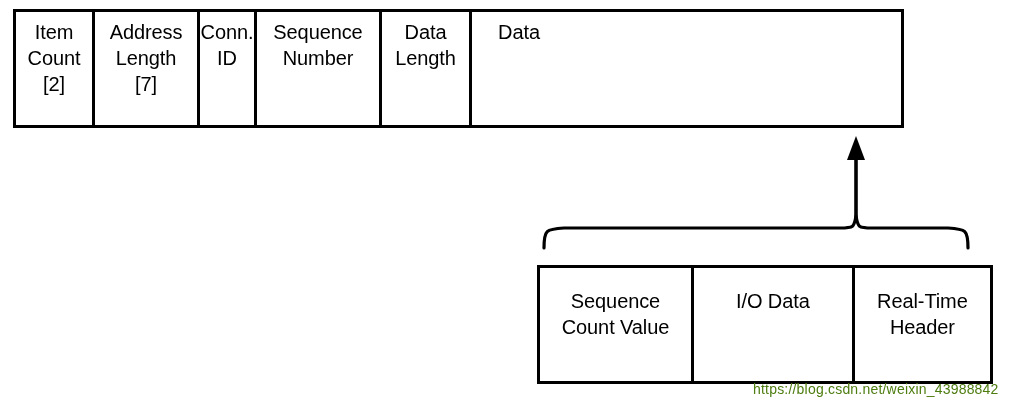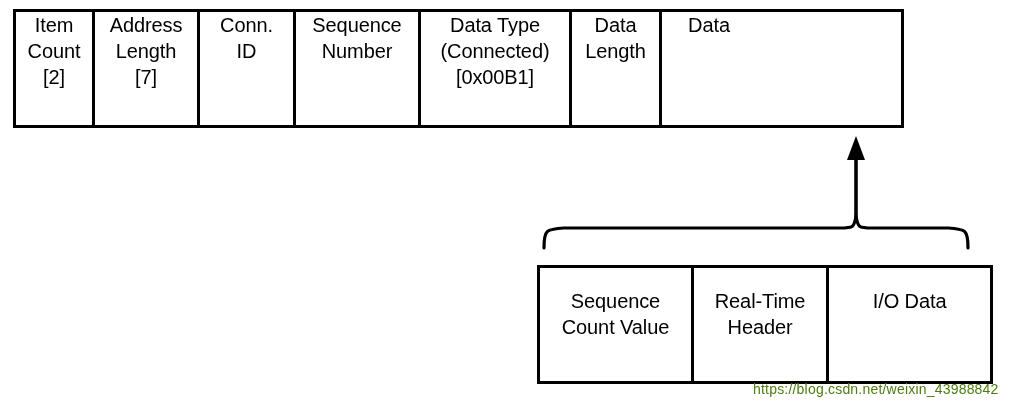--- a/index.html
+++ b/index.html
@@ -27,21 +27,21 @@
     border: 3px solid #000000;
     display: flex;
     flex-direction: row;
     background: #ffffff;
   }
   .packet-cell {
     box-sizing: border-box;
     border-right: 3px solid #000000;
     display: block;
     text-align: center;
-    padding-top: 0;
+    padding-top: 7px;
     line-height: 1.30;
     font-size: 20px;
     letter-spacing: -0.1px;
     white-space: pre-line;
     overflow: hidden;
   }
   .packet-cell:last-child {
     border-right: none;
   }
 
@@ -94,29 +94,26 @@
 
     <div class="packet-cell" style="width:79px">Item
 Count
 [2]</div>
 
 
     <div class="packet-cell" style="width:105px">Address
 Length
 [7]</div>
 
-    <div class="packet-cell" style="width:96px">Conn.
+    <div class="packet-cell" style="width:57px">Conn.
 ID</div>
 
     <div class="packet-cell" style="width:125px">Sequence
 Number</div>
 
-    <div class="packet-cell" style="width:151px">Data Type
-(Connected)
-[0x00B1]</div>
 
     <div class="packet-cell" style="width:90px">Data
 Length</div>
 
     <div class="packet-cell" style="width:94px">Data</div>
   </div>
 
   <svg id="connector" viewBox="0 0 470 140" width="470" height="140">
 
     <path d="M 24 118
@@ -130,21 +127,21 @@
     <line x1="336" y1="88" x2="336" y2="22" stroke="#000000" stroke-width="3.6"></line>
 
     <polygon points="336,6 327,30 345,30" fill="#000000"></polygon>
   </svg>
 
   <div id="payload-table" class="packet-table">
 
     <div class="packet-cell" style="width:156px">Sequence
 Count Value</div>
 
+    <div class="packet-cell" style="width:163px">I/O Data</div>
+
     <div class="packet-cell" style="width:137px">Real-Time
 Header</div>
-
-    <div class="packet-cell" style="width:163px">I/O Data</div>
   </div>
 
   <div id="watermark">https://blog.csdn.net/weixin_43988842</div>
 
 </div>
 
 </body></html>

